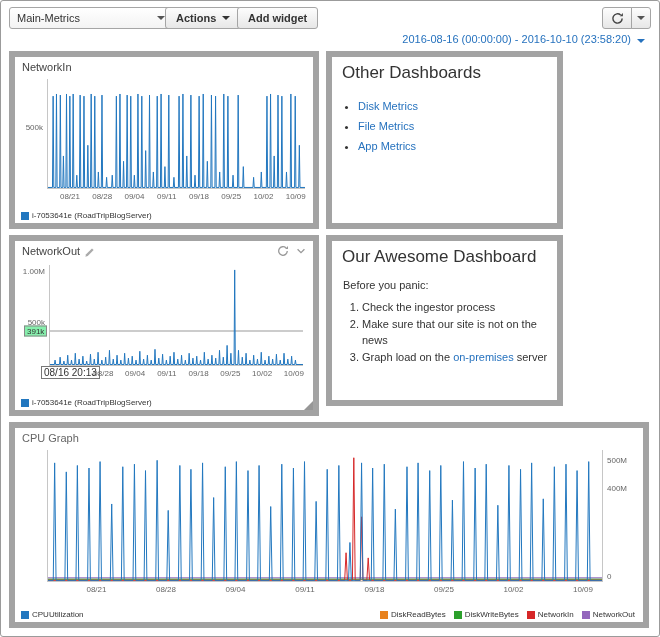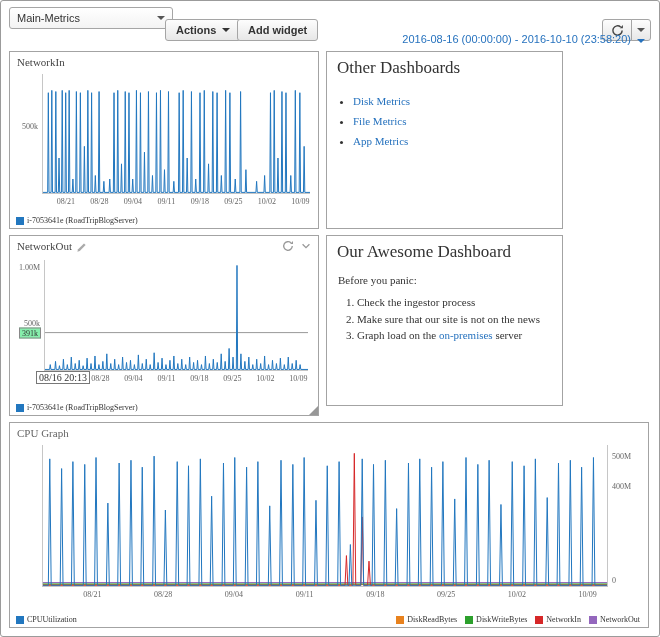--- a/index.html
+++ b/index.html
@@ -6,31 +6,31 @@
   .page{position:relative;width:658px;height:635px;border:1px solid #9b9b9b;border-radius:3px;
         background:#fff;font-family:"Liberation Sans",sans-serif;overflow:hidden;}
   
   .toolbar{position:absolute;top:0;left:0;right:0;height:30px;}
   .select{position:absolute;left:8px;top:6px;width:148px;height:20px;border:1px solid #a5a5a5;border-radius:3px;
           background:linear-gradient(#fff,#f3f3f3);font-size:11px;color:#333;display:flex;align-items:center;
           justify-content:space-between;padding:0 7px;cursor:pointer;}
   .btn{position:absolute;top:6px;height:22px;font-size:11px;font-weight:bold;border-radius:3px;cursor:pointer;
        display:inline-flex;align-items:center;justify-content:center;padding:0 10px;box-sizing:border-box;
        font-family:"Liberation Sans",sans-serif;}
-  .btn-gray{background:linear-gradient(#fdfdfd,#e7e7e7);border:1px solid #a5a5a5;color:#333;margin-top:12px;}
+  .btn-gray{background:linear-gradient(#fdfdfd,#e7e7e7);border:1px solid #a5a5a5;color:#333;}
   .btn-blue{background:linear-gradient(#3f83c8,#2d6fb4);border:1px solid #29639f;color:#fff;}
   .caret{display:inline-block;width:0;height:0;border-left:4px solid transparent;border-right:4px solid transparent;
          border-top:4px solid currentColor;margin-left:6px;}
   .refresh-group{position:absolute;right:8px;top:6px;display:flex;}
   .refresh-group .btn{position:static;}
   .btn-refresh{border-top-right-radius:0;border-bottom-right-radius:0;width:30px;padding:0;}
   .btn-refresh-caret{border-top-left-radius:0;border-bottom-left-radius:0;margin-left:-1px;width:20px;padding:0;color:#555;}
   .daterow{position:absolute;top:32px;right:14px;font-size:11px;color:#2672be;cursor:pointer;white-space:nowrap;}
   
-  .widget{position:absolute;background:#fff;border:1px solid #a3a3a3;box-sizing:border-box;font-family:Liberation Serif, serif;}
+  .widget{position:absolute;background:#fff;border:6px solid #a3a3a3;box-sizing:border-box;}
   .w-title{position:absolute;left:7px;top:4px;font-size:11px;color:#444;}
   .w-title-big{position:absolute;left:10px;top:6px;font-size:17px;color:#333;}
   .plot{position:absolute;border-left:1px solid #c6c6c6;border-bottom:1px solid #c6c6c6;}
   .plot svg{position:absolute;left:0;top:0;width:100%;height:100%;}
   .yticks{position:absolute;left:-30px;top:0;bottom:0;width:28px;}
   .yticks span{position:absolute;right:3px;transform:translateY(-50%);font-size:8px;color:#666;white-space:nowrap;}
   .yticks-right{position:absolute;right:-36px;top:0;bottom:0;width:34px;margin-left:36px;}
   .yticks-right span{position:absolute;left:3px;transform:translateY(-50%);font-size:8px;color:#666;white-space:nowrap;}
   .xticks{position:absolute;height:12px;text-align:right;}
   .xticks .xtick{position:absolute;top:1px;transform:translateX(-50%);font-size:8px;color:#666;white-space:nowrap;}

